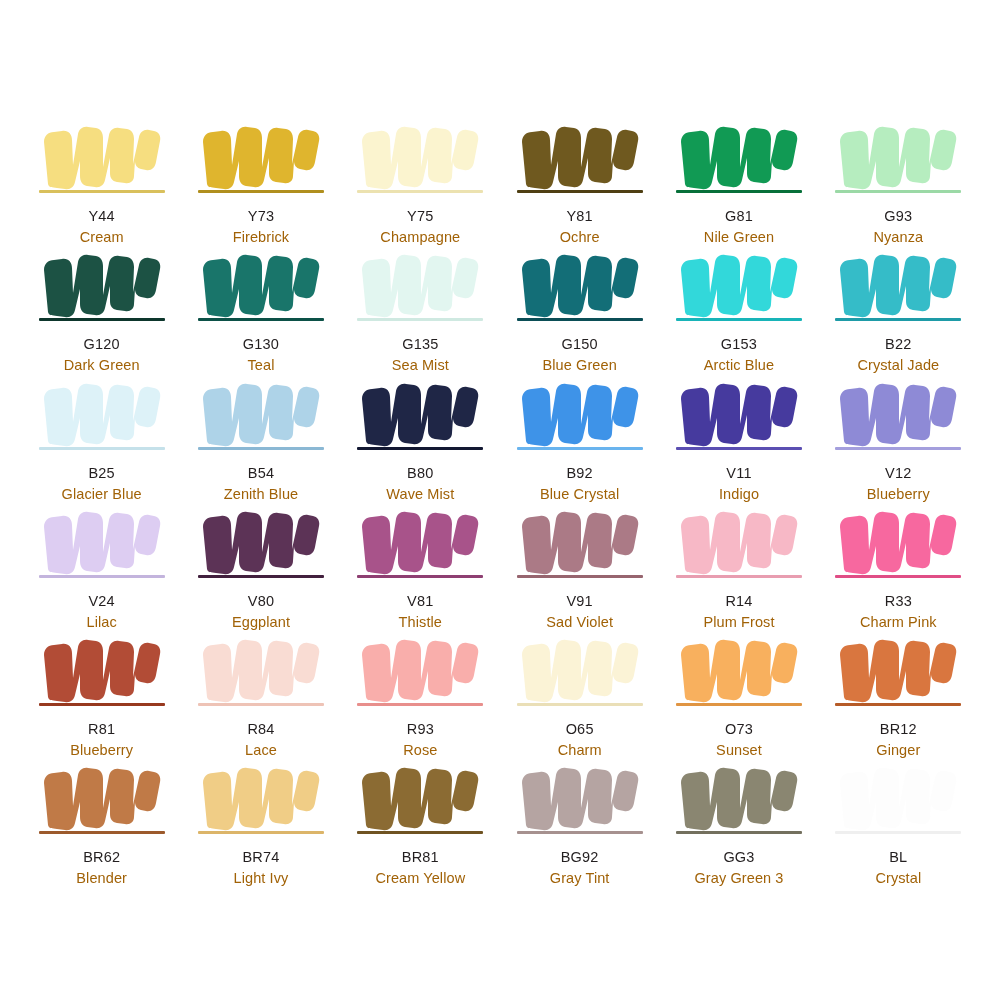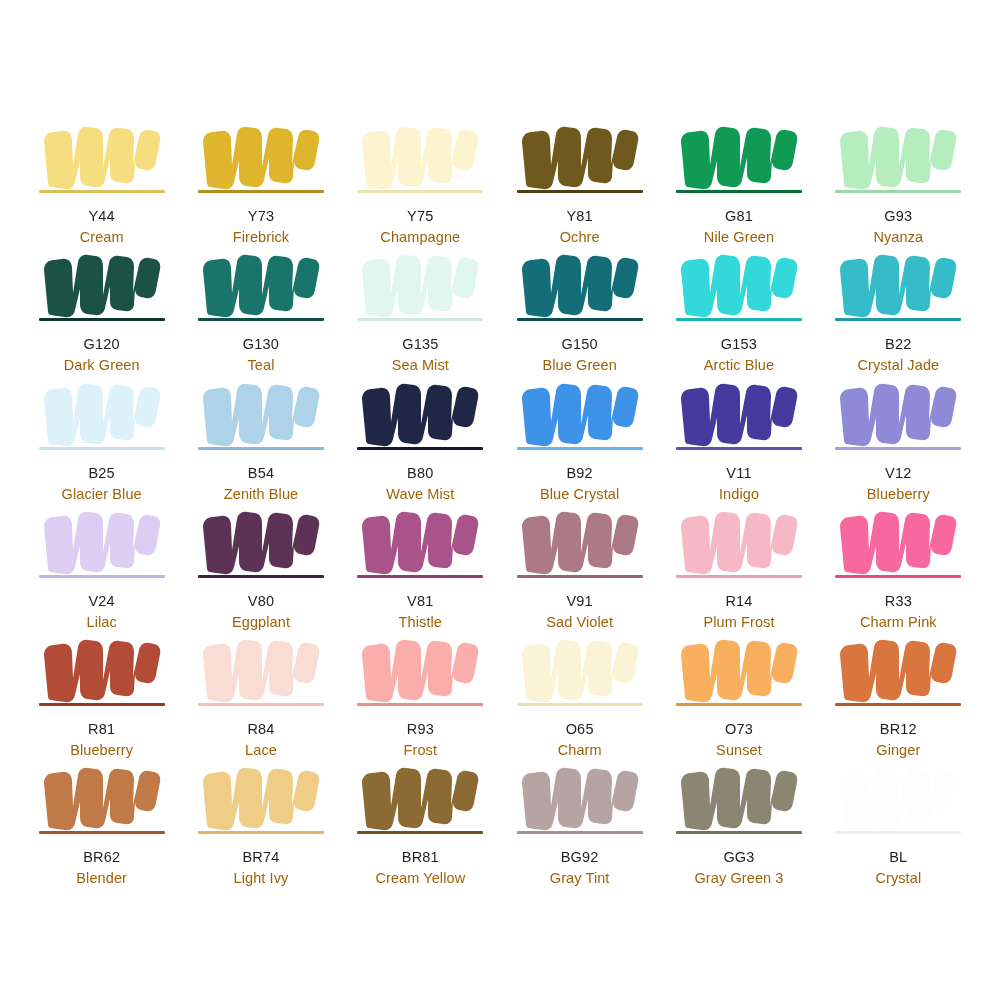--- a/index.html
+++ b/index.html
@@ -348,21 +348,21 @@
         <div class="swatch-name">Lace</div>
       </div>
       <div class="swatch-cell">
         <div class="swatch-stroke-wrap">
           <svg viewBox="0 0 128 76" xmlns="http://www.w3.org/2000/svg">
             <path d="M10,66 L6,24 C6,18 10,14 16,14 L24,13 C30,12 34,16 34,22 L35,47 L40,16 C41,11 45,8 50,9 L58,10 C63,11 65,15 65,20 L65,49 L71,17 C72,12 76,9 81,10 L89,11 C94,12 96,16 96,21 L95,46 L101,19 C102,14 106,11 111,12 L116,13 C121,14 123,18 122,23 L118,44 C117,50 113,53 108,52 L103,51 C99,50 97,47 97,43 L96,58 C96,63 92,66 87,65 L79,64 C74,63 72,60 72,55 L72,40 L67,62 C66,67 62,70 57,69 L49,68 C44,67 42,63 42,58 L42,43 L37,64 C36,69 32,72 27,71 L19,70 C14,69 11,70 10,66 Z" fill="#f9aeab"></path>
           </svg>
         </div>
         <div class="swatch-underline" style="background: rgb(232, 143, 140);"></div>
         <div class="swatch-code">R93</div>
-        <div class="swatch-name">Frost</div>
+        <div class="swatch-name">Rose</div>
       </div>
       <div class="swatch-cell">
         <div class="swatch-stroke-wrap">
           <svg viewBox="0 0 128 76" xmlns="http://www.w3.org/2000/svg">
             <path d="M10,66 L6,24 C6,18 10,14 16,14 L24,13 C30,12 34,16 34,22 L35,47 L40,16 C41,11 45,8 50,9 L58,10 C63,11 65,15 65,20 L65,49 L71,17 C72,12 76,9 81,10 L89,11 C94,12 96,16 96,21 L95,46 L101,19 C102,14 106,11 111,12 L116,13 C121,14 123,18 122,23 L118,44 C117,50 113,53 108,52 L103,51 C99,50 97,47 97,43 L96,58 C96,63 92,66 87,65 L79,64 C74,63 72,60 72,55 L72,40 L67,62 C66,67 62,70 57,69 L49,68 C44,67 42,63 42,58 L42,43 L37,64 C36,69 32,72 27,71 L19,70 C14,69 11,70 10,66 Z" fill="#fbf3d6"></path>
           </svg>
         </div>
         <div class="swatch-underline" style="background: rgb(234, 223, 183);"></div>
         <div class="swatch-code">O65</div>
         <div class="swatch-name">Charm</div>

